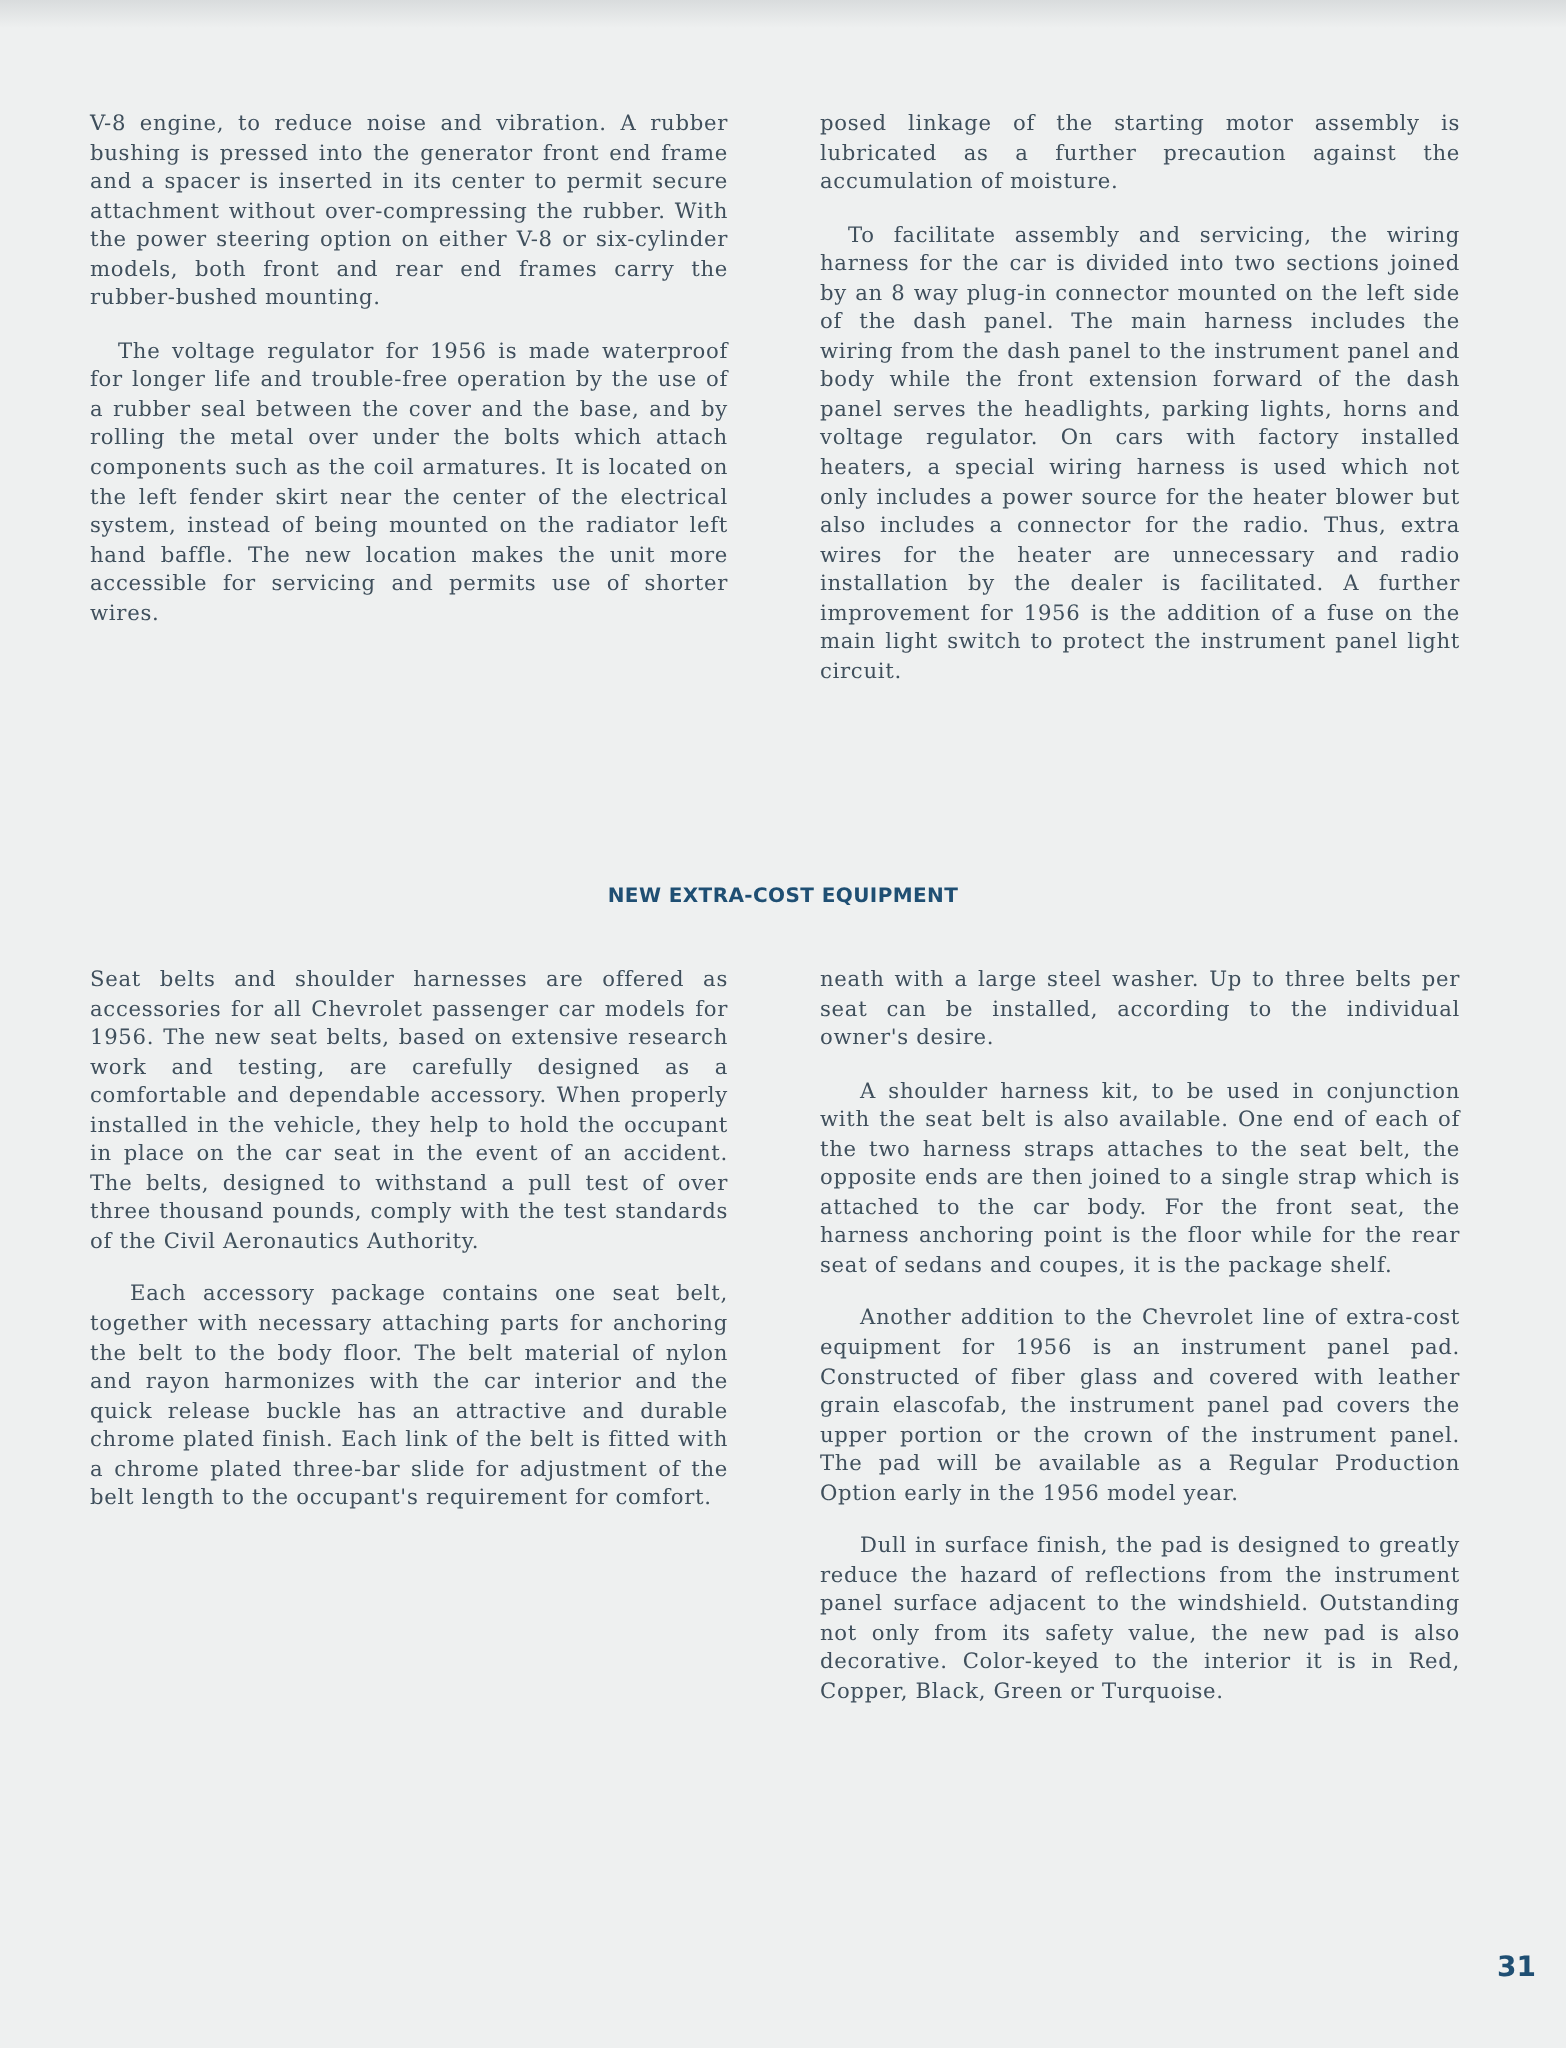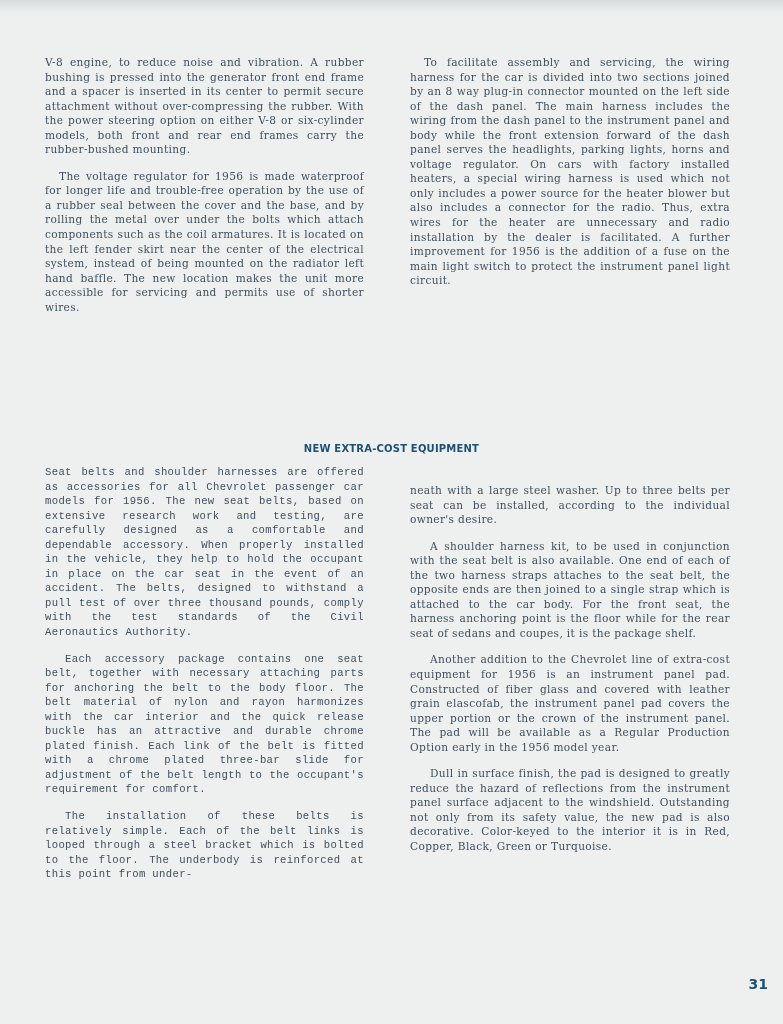--- a/index.html
+++ b/index.html
@@ -19,21 +19,21 @@
       position: absolute;
       font-size: 10.6px;
       line-height: 14.55px;
       letter-spacing: 0.35px;
       text-align: justify;
     }
     .col p { margin: 12px; text-indent: 14px; }
     .col p.first { text-indent: 0; }
     .col-tl { left: 33px; top: 43px; width: 343px; }
     .col-tr { left: 398px; top: 43px; width: 344px; }
-    .col-bl { left: 33px; top: 453px; width: 343px; font-family: Liberation Mono, monospace; }
+    .col-bl { left: 33px; top: 471px; width: 343px; }
     .col-br { left: 398px; top: 471px; width: 344px; }
     .col-bl p, .col-br p { text-indent: 20px; }
     .col-bl p.first, .col-br p.first { text-indent: 0; }
     .heading {
       position: absolute; left: 0; top: 443px; width: 783px;
       text-align: center;
       font-family: "DejaVu Sans", "Liberation Sans", sans-serif;
       font-weight: bold;
       font-size: 10px;
       letter-spacing: 0.2px;
@@ -52,29 +52,29 @@
 <body>
 
 <div class="page-edge"></div>
 
 <div class="col col-tl">
   <p class="first">V-8 engine, to reduce noise and vibration. A rubber bushing is pressed into the generator front end frame and a spacer is inserted in its center to permit secure attachment without over-compressing the rubber. With the power steering option on either V-8 or six-cylinder models, both front and rear end frames carry the rubber-bushed mounting.</p>
   <p>The voltage regulator for 1956 is made waterproof for longer life and trouble-free operation by the use of a rubber seal between the cover and the base, and by rolling the metal over under the bolts which attach components such as the coil armatures. It is located on the left fender skirt near the center of the electrical system, instead of being mounted on the radiator left hand baffle. The new location makes the unit more accessible for servicing and permits use of shorter wires.</p>
 </div>
 
 <div class="col col-tr">
+  <p class="first">posed linkage of the starting motor assembly is lubricated as a further precaution against the accumulation of moisture.</p>
   <p>To facilitate assembly and servicing, the wiring harness for the car is divided into two sections joined by an 8 way plug-in connector mounted on the left side of the dash panel. The main harness includes the wiring from the dash panel to the instrument panel and body while the front extension forward of the dash panel serves the headlights, parking lights, horns and voltage regulator. On cars with factory installed heaters, a special wiring harness is used which not only includes a power source for the heater blower but also includes a connector for the radio. Thus, extra wires for the heater are unnecessary and radio installation by the dealer is facilitated. A further improvement for 1956 is the addition of a fuse on the main light switch to protect the instrument panel light circuit.</p>
 </div>
 
 <div class="heading">NEW EXTRA-COST EQUIPMENT</div>
 
 <div class="col col-bl">
   <p class="first">Seat belts and shoulder harnesses are offered as accessories for all Chevrolet passenger car models for 1956. The new seat belts, based on extensive research work and testing, are carefully designed as a comfortable and dependable accessory. When properly installed in the vehicle, they help to hold the occupant in place on the car seat in the event of an accident. The belts, designed to withstand a pull test of over three thousand pounds, comply with the test standards of the Civil Aeronautics Authority.</p>
   <p>Each accessory package contains one seat belt, together with necessary attaching parts for anchoring the belt to the body floor. The belt material of nylon and rayon harmonizes with the car interior and the quick release buckle has an attractive and durable chrome plated finish. Each link of the belt is fitted with a chrome plated three-bar slide for adjustment of the belt length to the occupant's requirement for comfort.</p>
-  <p>The installation of these belts is relatively simple. Each of the belt links is looped through a steel bracket which is bolted to the floor. The underbody is reinforced at this point from under-</p>
 </div>
 
 <div class="col col-br">
   <p class="first">neath with a large steel washer. Up to three belts per seat can be installed, according to the individual owner's desire.</p>
   <p>A shoulder harness kit, to be used in conjunction with the seat belt is also available. One end of each of the two harness straps attaches to the seat belt, the opposite ends are then joined to a single strap which is attached to the car body. For the front seat, the harness anchoring point is the floor while for the rear seat of sedans and coupes, it is the package shelf.</p>
   <p>Another addition to the Chevrolet line of extra-cost equipment for 1956 is an instrument panel pad. Constructed of fiber glass and covered with leather grain elascofab, the instrument panel pad covers the upper portion or the crown of the instrument panel. The pad will be available as a Regular Production Option early in the 1956 model year.</p>
   <p>Dull in surface finish, the pad is designed to greatly reduce the hazard of reflections from the instrument panel surface adjacent to the windshield. Outstanding not only from its safety value, the new pad is also decorative. Color-keyed to the interior it is in Red, Copper, Black, Green or Turquoise.</p>
 </div>
 
 <div class="page-number">31</div>

